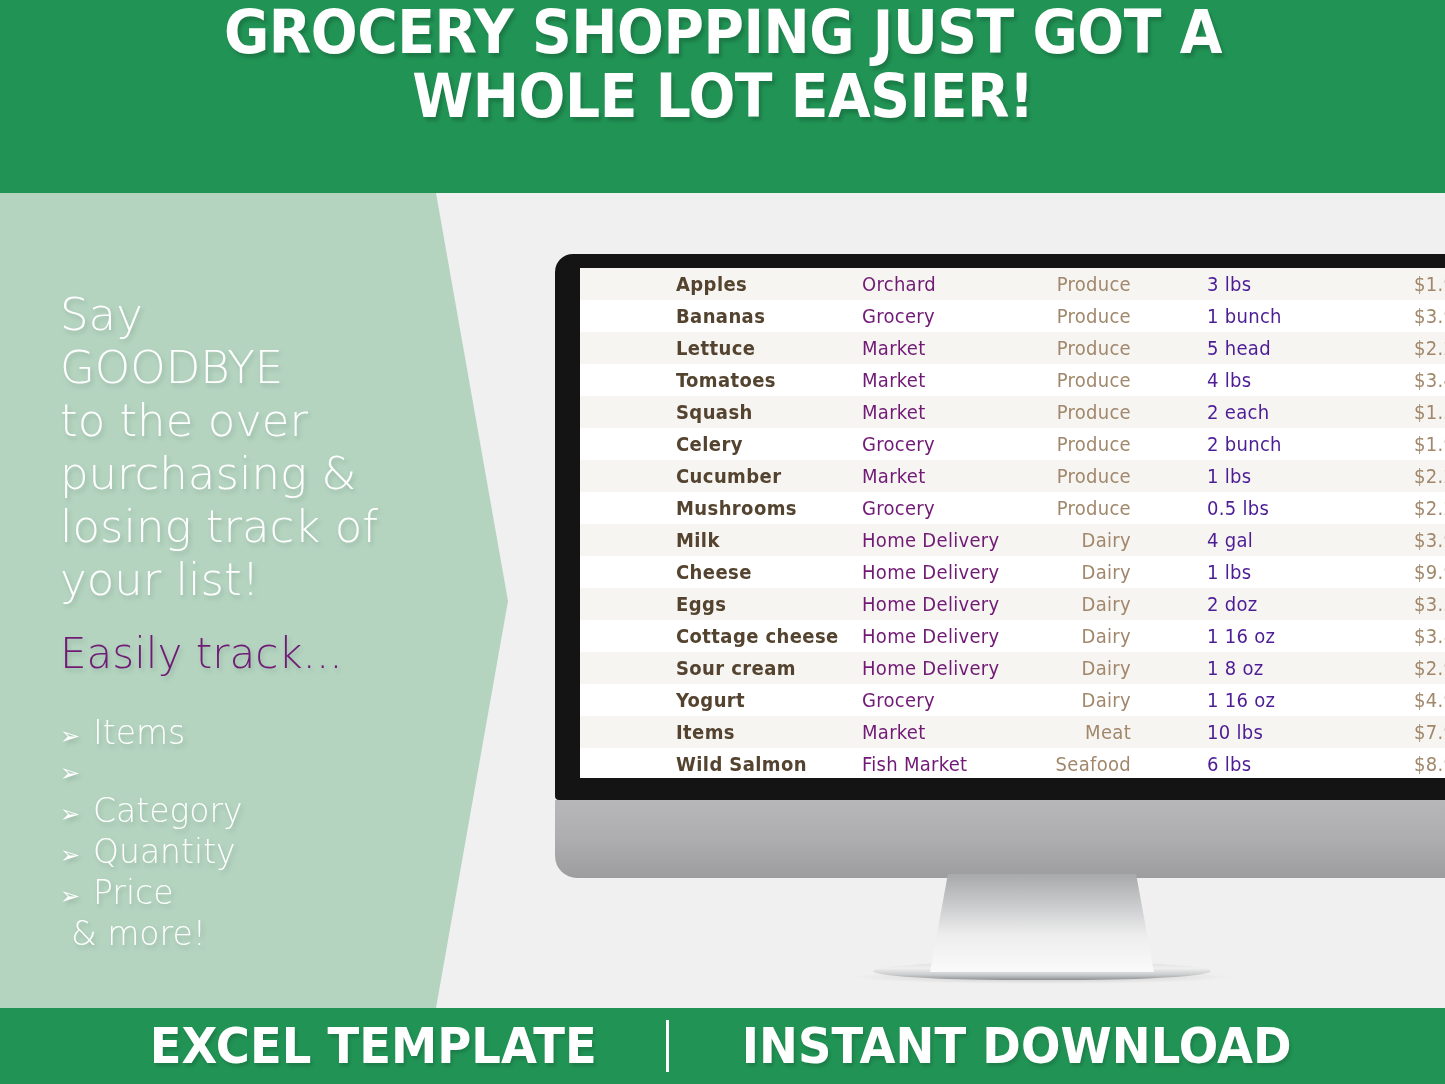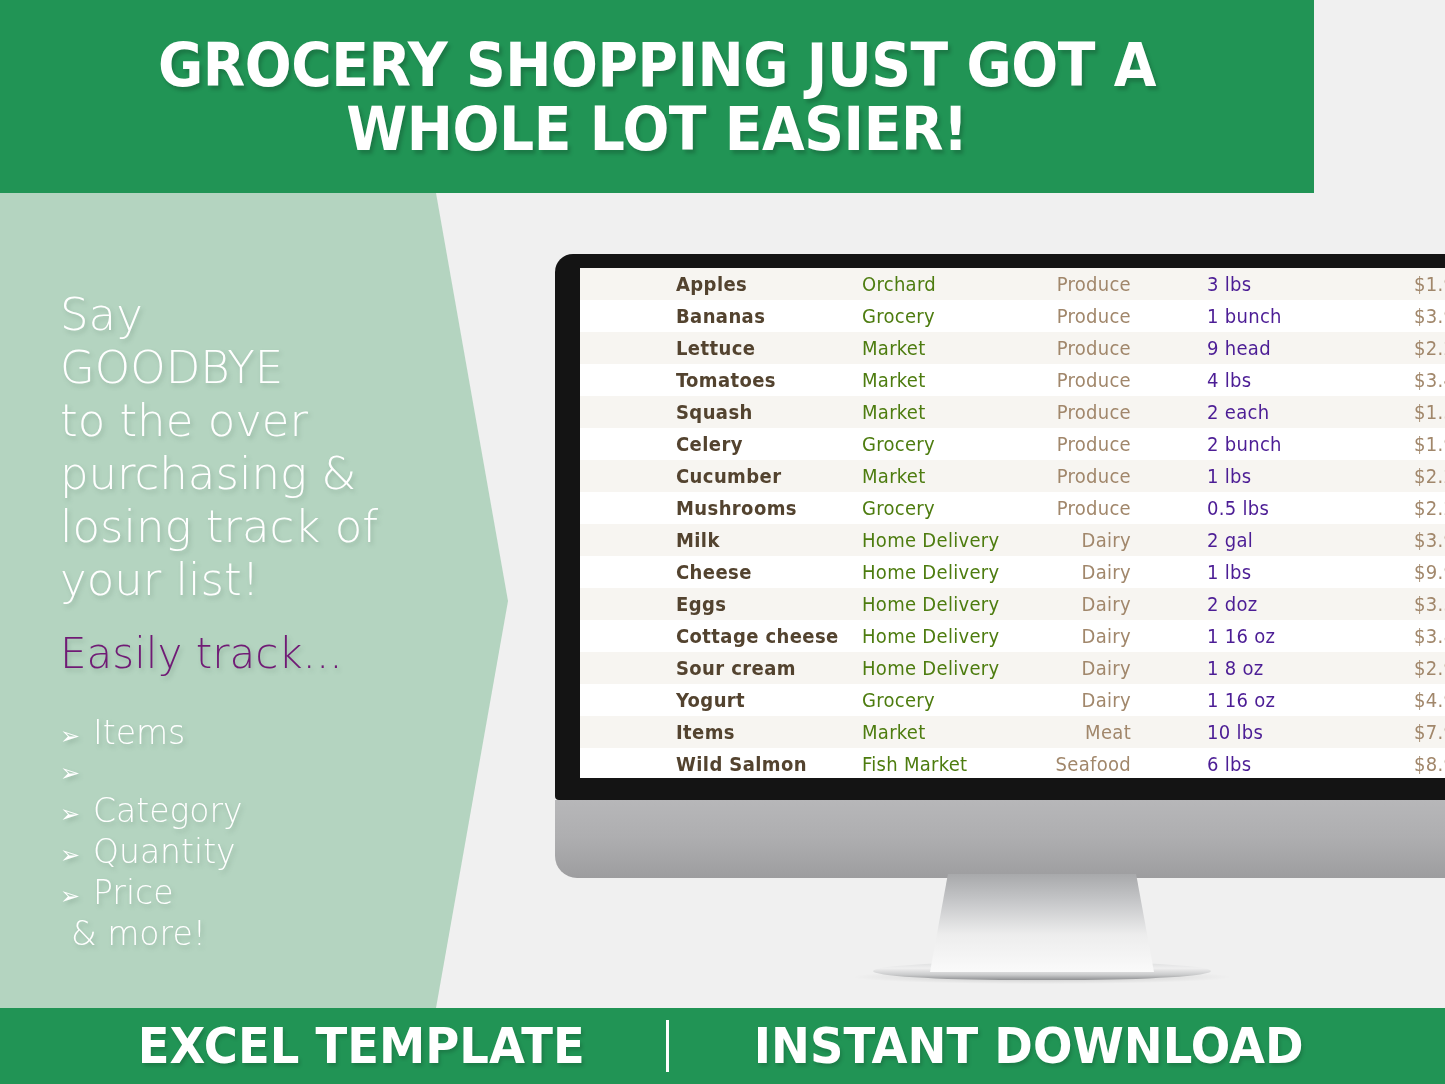--- a/index.html
+++ b/index.html
@@ -17,25 +17,25 @@
     width: 1445px;
     height: 1084px;
     background: #F0F0F0;
     overflow: hidden;
   }
 
   
   .top-banner {
     position: absolute;
     left: 0; top: 0;
-    width: 1314px;
+    width: 1445px;
     height: 193px;
     background: #219455;
     display: flex;
-    align-items: center;
+    align-items: flex-start;
     justify-content: center;
     z-index: 8;
   }
   .top-banner-title {
     width: 1330px;
     text-align: center;
     color: #FFFFFF;
     font-family: "DejaVu Sans", sans-serif;
     font-weight: bold;
     font-size: 60px;
@@ -180,36 +180,36 @@
   .sheet tr { height: 32px; }
   .sheet tr:nth-child(odd)  { background: #F7F5F1; }
   .sheet tr:nth-child(even) { background: #FFFFFF; }
   .sheet td {
     padding: 0 4px;
     font-size: 20px;
     white-space: nowrap;
     vertical-align: middle;
   }
   .c-item     { width: 240px; padding-left: 96px !important; font-weight: bold; color: #53432F; letter-spacing: 0.4px; }
-  .c-store    { width: 170px; padding-left: 42px !important; color: #4d7c0f; letter-spacing: 0.3px; }
+  .c-store    { width: 170px; padding-left: 42px !important; color: #701a75; letter-spacing: 0.3px; }
   .c-category { width: 145px; padding-left: 16px !important; color: #A1876B; letter-spacing: 0.3px; text-align: right; }
   .c-qty      { width: 165px; padding-left: 72px !important; color: #4c1d95; letter-spacing: 0.3px; }
   .c-price    { width: 175px; text-align: right; padding-right: 8px !important; color: #A1876B; letter-spacing: 0.3px; }
 
   
   .bottom-banner {
     position: absolute;
     left: 0; top: 1008px;
     width: 1445px;
     height: 76px;
     background: #219455;
     display: flex;
     align-items: center;
     justify-content: center;
-    gap: 16px;
+    gap: 4px;
     z-index: 9;
   }
   .bottom-item {
     color: #FFFFFF;
     font-family: "DejaVu Sans", sans-serif;
     font-weight: bold;
     font-size: 50px;
     line-height: 54px;
     text-transform: uppercase;
     letter-spacing: 0px;
@@ -288,21 +288,21 @@
             <td class="c-item">Bananas</td>
             <td class="c-store">Grocery</td>
             <td class="c-category">Produce</td>
             <td class="c-qty">1 bunch</td>
             <td class="c-price">$3.99</td>
           </tr>
           <tr>
             <td class="c-item">Lettuce</td>
             <td class="c-store">Market</td>
             <td class="c-category">Produce</td>
-            <td class="c-qty">9 head</td>
+            <td class="c-qty">5 head</td>
             <td class="c-price">$2.29</td>
           </tr>
           <tr>
             <td class="c-item">Tomatoes</td>
             <td class="c-store">Market</td>
             <td class="c-category">Produce</td>
             <td class="c-qty">4 lbs</td>
             <td class="c-price">$3.49</td>
           </tr>
           <tr>
@@ -330,21 +330,21 @@
             <td class="c-item">Mushrooms</td>
             <td class="c-store">Grocery</td>
             <td class="c-category">Produce</td>
             <td class="c-qty">0.5 lbs</td>
             <td class="c-price">$2.25</td>
           </tr>
           <tr>
             <td class="c-item">Milk</td>
             <td class="c-store">Home Delivery</td>
             <td class="c-category">Dairy</td>
-            <td class="c-qty">2 gal</td>
+            <td class="c-qty">4 gal</td>
             <td class="c-price">$3.99</td>
           </tr>
           <tr>
             <td class="c-item">Cheese</td>
             <td class="c-store">Home Delivery</td>
             <td class="c-category">Dairy</td>
             <td class="c-qty">1 lbs</td>
             <td class="c-price">$9.99</td>
           </tr>
           <tr>

